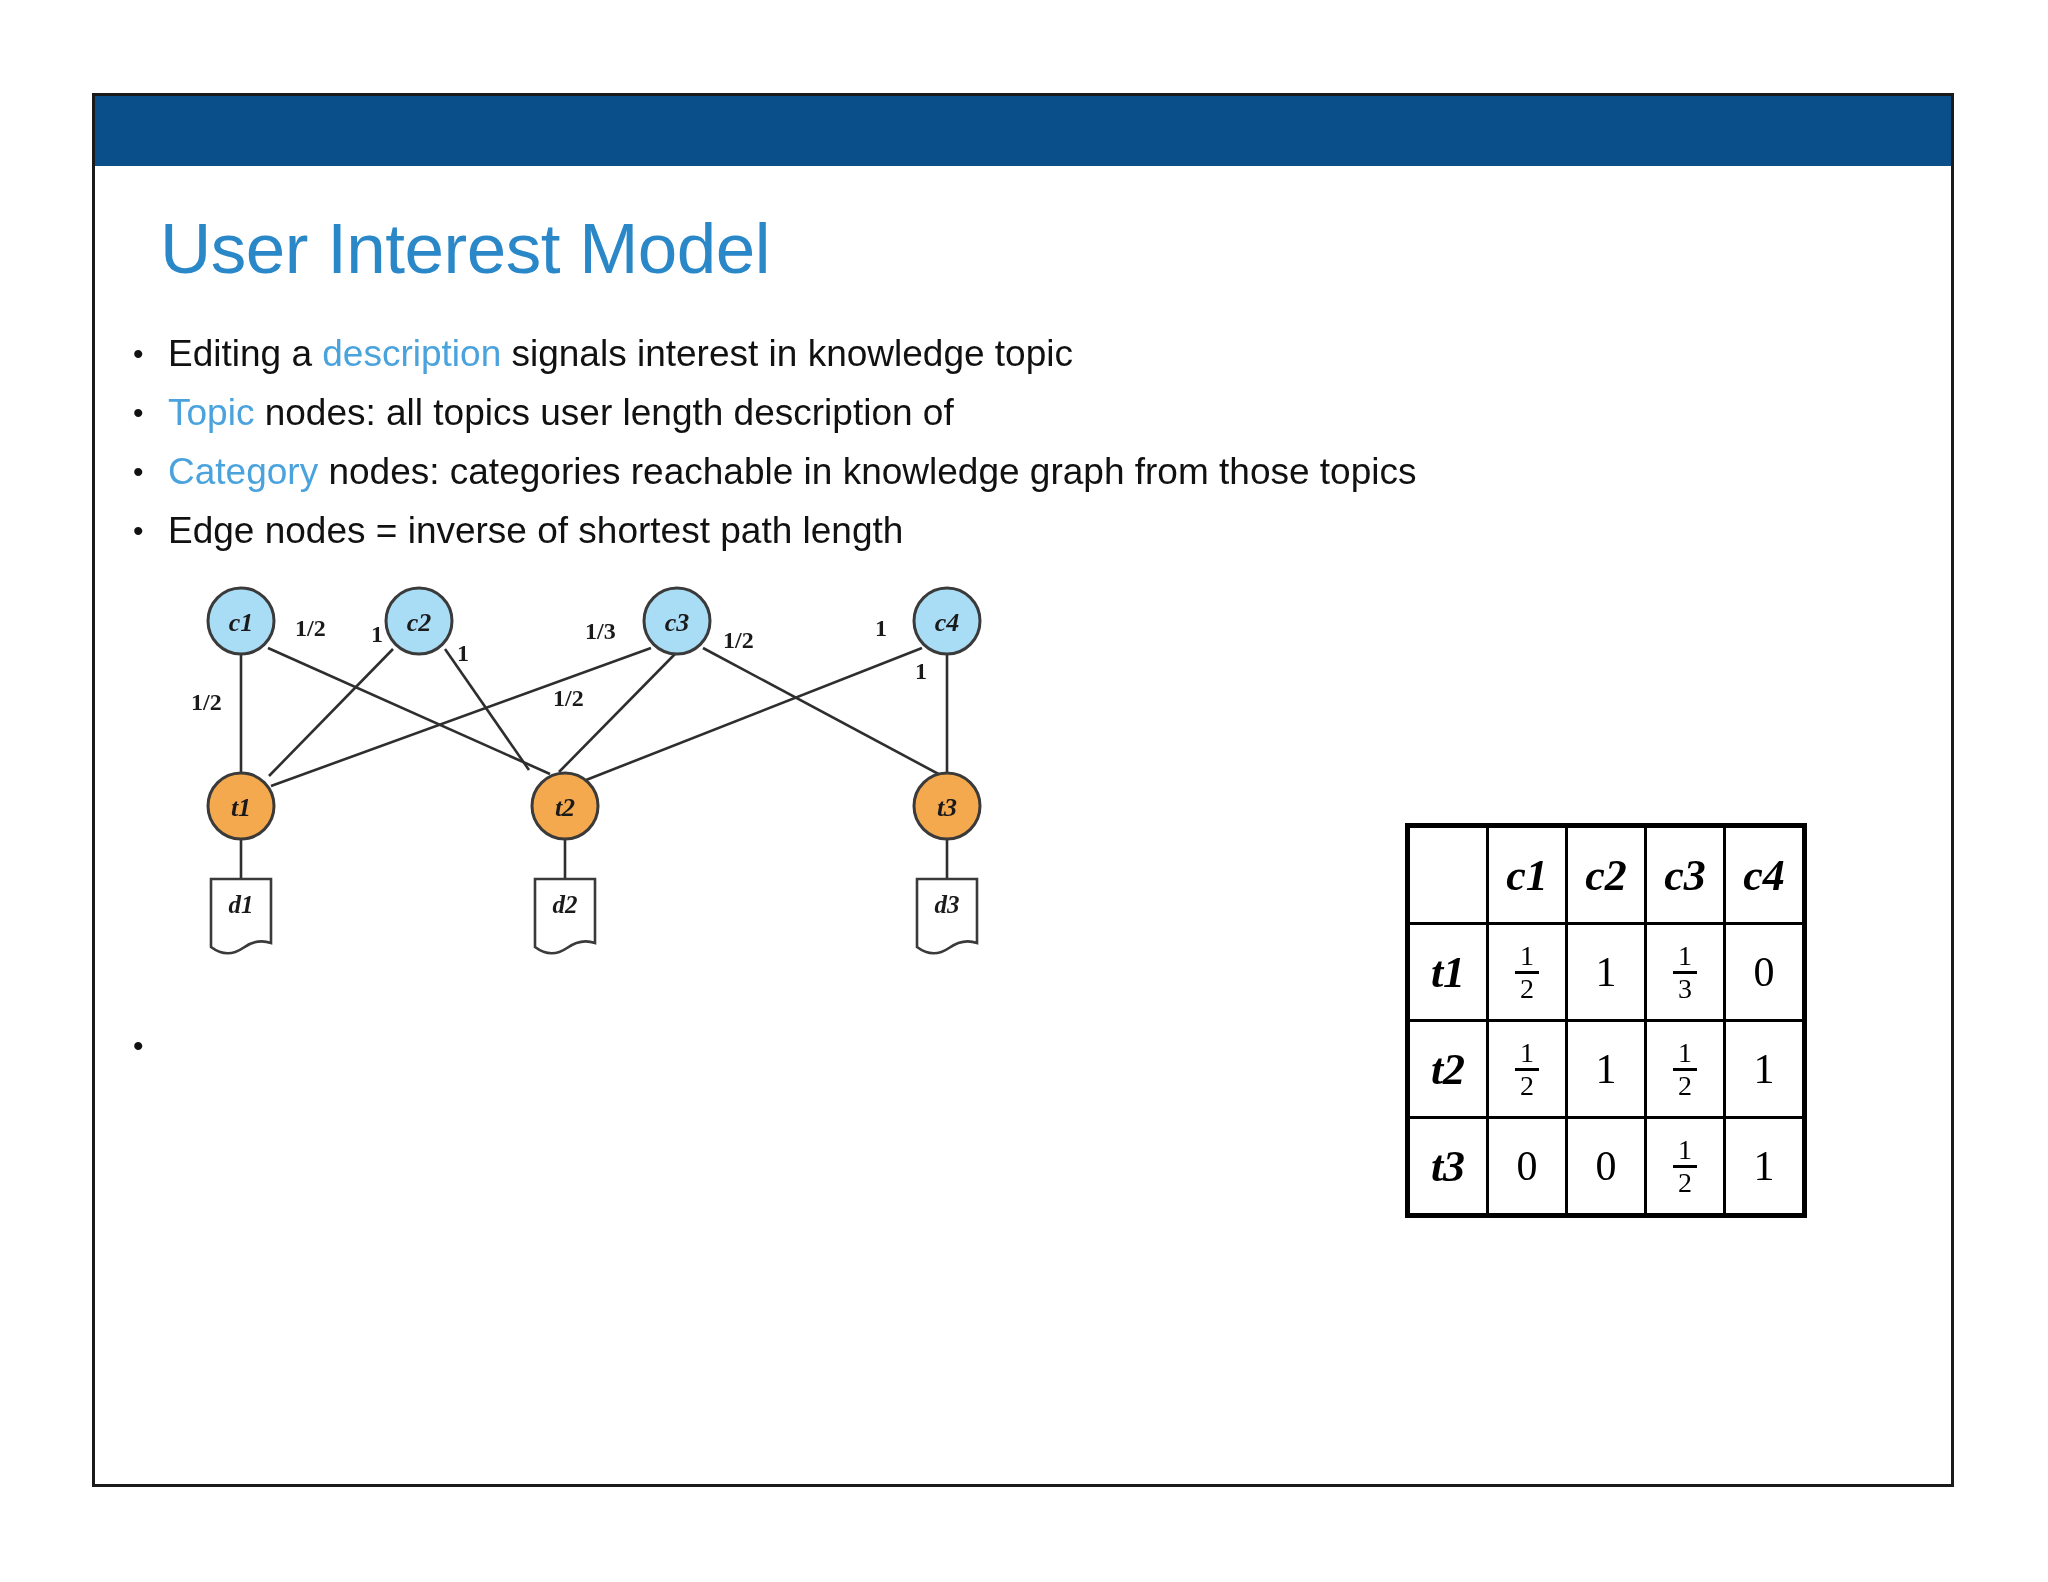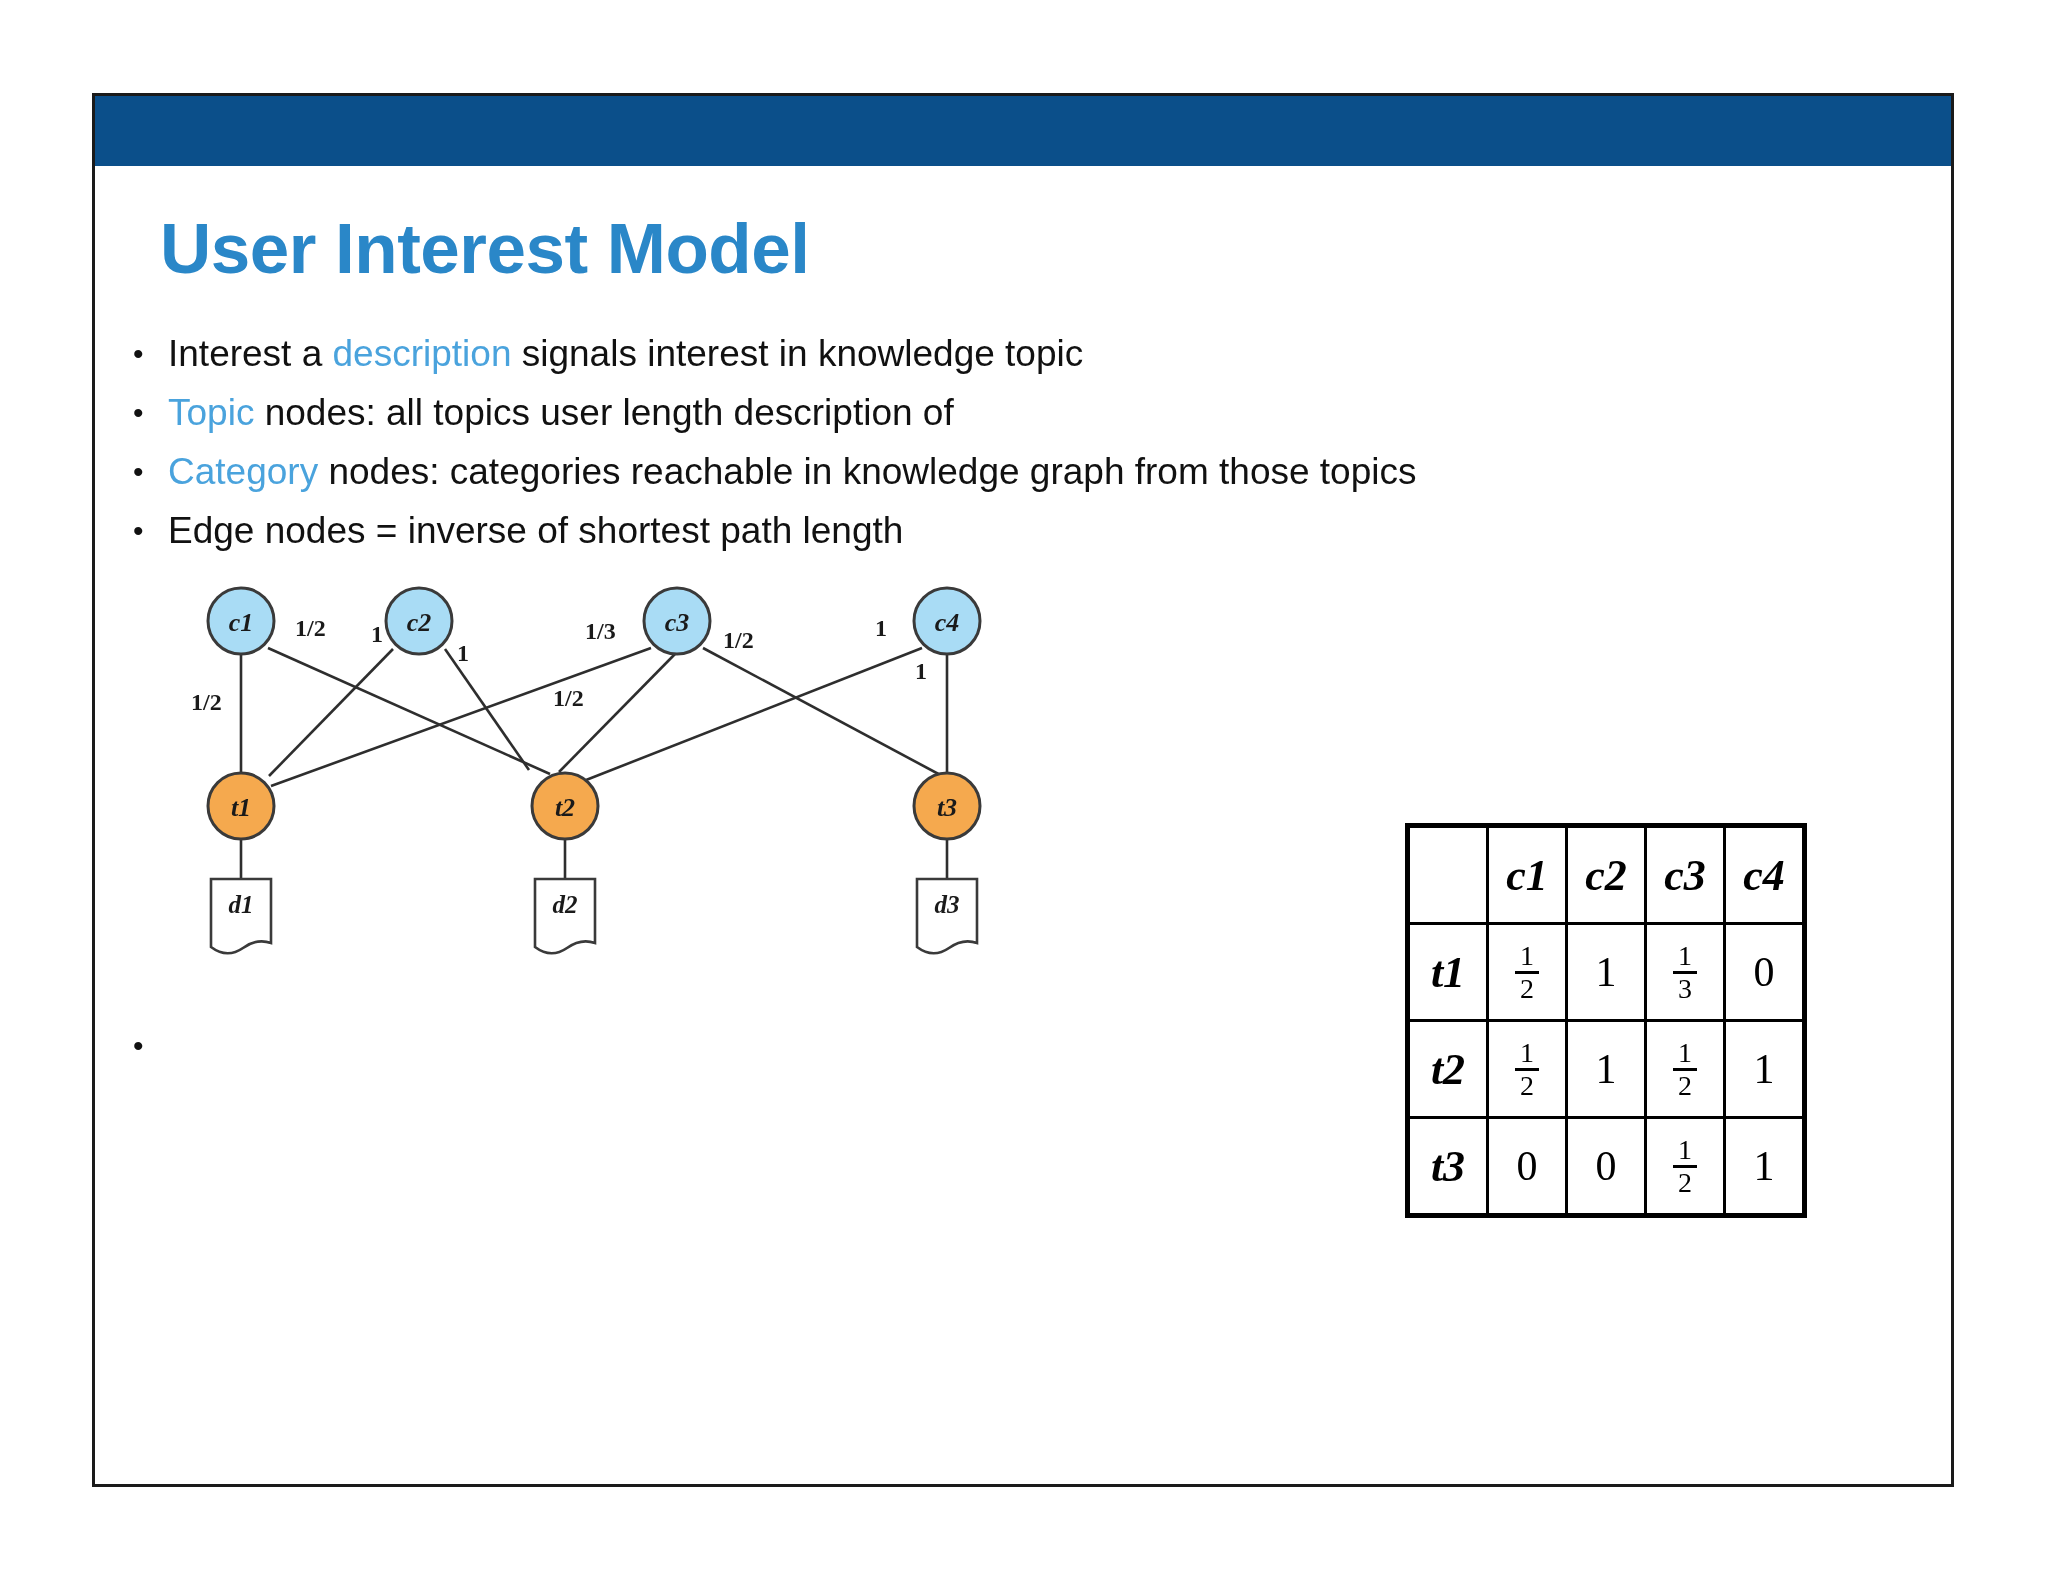--- a/index.html
+++ b/index.html
@@ -19,21 +19,21 @@
   }
   #header-bar{
     position:absolute;left:0;top:0;
     width:100%;height:70px;
     background:#0b4f8a;
   }
   #page-title{
     position:absolute;
     left:65px;top:112px;
     font-size:71px;
-    font-weight:700;
+    font-weight:400;
     color:#2a87c8;
     letter-spacing:-0.5px;
     white-space:nowrap;
     font-family:"Liberation Sans", sans-serif;
   }
   .bullet-list{
     position:absolute;
     left:33px;
     width:1800px;
     list-style:none;
@@ -104,21 +104,21 @@
 </head>
 <body>
 
 <div id="slide">
 
   <div id="header-bar"></div>
 
   <div id="page-title">User Interest Model</div>
 
   <ul class="bullet-list" id="bullets-main">
-      <li class="bullet-item"><span class="dot">•</span><span>Interest a </span><span class="hl">description</span><span> signals interest in knowledge topic</span></li>
+      <li class="bullet-item"><span class="dot">•</span><span>Editing a </span><span class="hl">description</span><span> signals interest in knowledge topic</span></li>
       <li class="bullet-item"><span class="dot">•</span><span class="hl">Topic</span><span> nodes: all topics user length description of</span></li>
       <li class="bullet-item"><span class="dot">•</span><span class="hl">Category</span><span> nodes: categories reachable in knowledge graph from those topics</span></li>
       <li class="bullet-item"><span class="dot">•</span><span>Edge nodes = inverse of shortest path length</span></li>
     </ul>
 
   <div id="graph">
     <svg width="870" height="400" viewBox="0 0 870 400" xmlns="http://www.w3.org/2000/svg">
       <g stroke="#2e2e2e" stroke-width="2.6" fill="none">
 
         <line x1="56" y1="68" x2="56" y2="190"></line>

